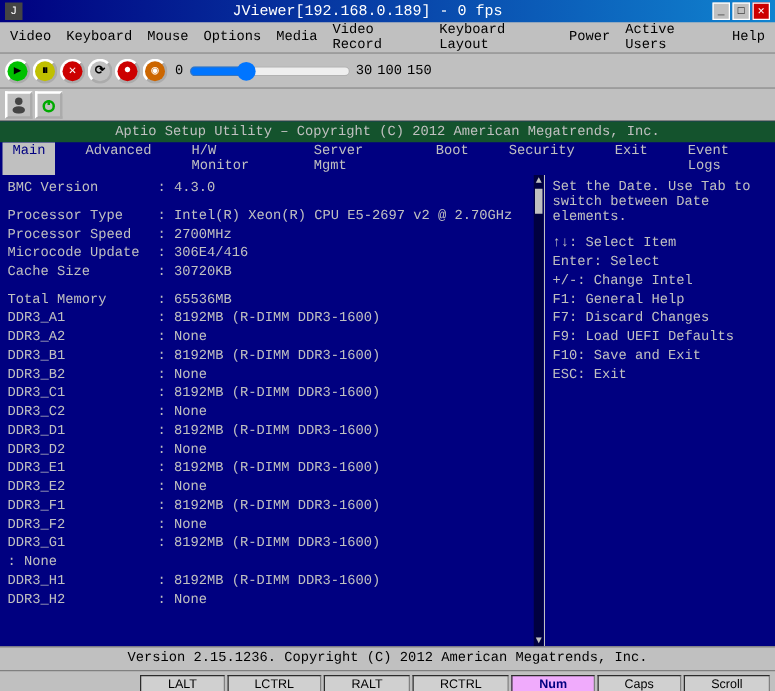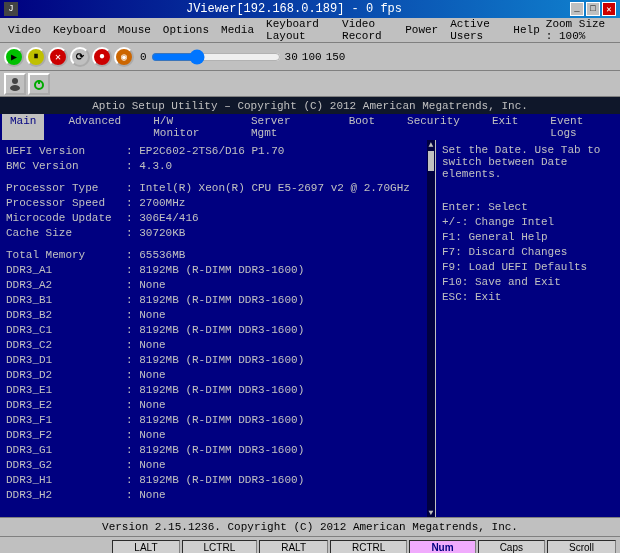--- a/index.html
+++ b/index.html
@@ -106,21 +106,21 @@
     #bios-outer {
       background: #000080;
       margin: 0;
       padding: 0;
       height: calc(553px - 18px - 28px - 20px - 26px - 22px);
       display: flex;
       flex-direction: column;
     }
 
     #bios-header {
-      background: #0f172a;
+      background: #14532d;
       color: #c0c0c0;
       text-align: center;
       font-size: 11px;
       padding: 3px 0 2px 0;
     }
 
     #bios-nav {
       background: #000080;
       display: flex;
       gap: 16px;
@@ -260,26 +260,25 @@
     <div class="tb-btn" style="background:#cc0000;color:white;">✕</div>
   </div>
 </div>
 
 <div id="menu-bar">
   <span class="menu-item">Video</span>
   <span class="menu-item">Keyboard</span>
   <span class="menu-item">Mouse</span>
   <span class="menu-item">Options</span>
   <span class="menu-item">Media</span>
+  <span class="menu-item">Video Record</span>
   <span class="menu-item">Keyboard Layout</span>
-  <span class="menu-item">Video Record</span>
   <span class="menu-item">Power</span>
   <span class="menu-item">Active Users</span>
   <span class="menu-item">Help</span>
-  <span id="zoom-size-label">Zoom Size : 100%</span>
 </div>
 
 <div id="toolbar">
 
   <div class="toolbar-circle-btn" style="background:#00c000;">▶</div>
   <div class="toolbar-circle-btn" style="background:#c0c000;">⏸</div>
   <div class="toolbar-circle-btn" style="background:#cc0000;color:white;">✕</div>
   <div class="toolbar-circle-btn" style="background:#c0c0c0;">⟳</div>
   <div class="toolbar-circle-btn" style="background:#cc0000;color:white;">●</div>
   <div class="toolbar-circle-btn" style="background:#cc6600;color:white;">◉</div>
@@ -322,24 +321,20 @@
     <span class="bios-nav-item">Boot</span>
     <span class="bios-nav-item">Security</span>
     <span class="bios-nav-item">Exit</span>
     <span class="bios-nav-item">Event Logs</span>
   </div>
 
   <div id="bios-body">
 
     <div id="bios-main">
       <div id="bios-content-rows">
-      <div class="bios-row">
-            <span class="bios-key">UEFI Version</span>
-            <span class="bios-val">: EP2C602-2TS6/D16 P1.70</span>
-          </div>
           <div class="bios-row">
             <span class="bios-key">BMC Version</span>
             <span class="bios-val">: 4.3.0</span>
           </div>
           <div class="bios-row bios-spacer" style="height: 6px;"></div>
           <div class="bios-row">
             <span class="bios-key">Processor Type</span>
             <span class="bios-val">: Intel(R) Xeon(R) CPU E5-2697 v2 @ 2.70GHz</span>
           </div>
           <div class="bios-row">
@@ -405,21 +400,20 @@
           </div>
           <div class="bios-row">
             <span class="bios-key">DDR3_F2</span>
             <span class="bios-val">: None</span>
           </div>
           <div class="bios-row">
             <span class="bios-key">DDR3_G1</span>
             <span class="bios-val">: 8192MB (R-DIMM DDR3-1600)</span>
           </div>
           <div class="bios-row">
-            <span class="bios-key">DDR3_G2</span>
             <span class="bios-val">: None</span>
           </div>
           <div class="bios-row">
             <span class="bios-key">DDR3_H1</span>
             <span class="bios-val">: 8192MB (R-DIMM DDR3-1600)</span>
           </div>
           <div class="bios-row">
             <span class="bios-key">DDR3_H2</span>
             <span class="bios-val">: None</span>
           </div>
@@ -429,21 +423,22 @@
         <span class="bios-scroll-arrow">▲</span>
         <div class="bios-scroll-thumb"></div>
         <span class="bios-scroll-arrow" style="margin-top:auto;">▼</span>
       </div>
     </div>
 
     <div id="bios-sidebar">
       <div id="sidebar-top-text" style="margin-bottom: 8px; white-space: pre-wrap;">Set the Date. Use Tab to
 switch between Date elements.</div>
       <div id="sidebar-bottom-text">
-          <div style="line-height: 15px; margin-top: 20px;">Enter: Select</div>
+          <div style="line-height: 15px;">↑↓: Select Item</div>
+          <div style="line-height: 15px;">Enter: Select</div>
           <div style="line-height: 15px;">+/-: Change Intel</div>
           <div style="line-height: 15px;">F1: General Help</div>
           <div style="line-height: 15px;">F7: Discard Changes</div>
           <div style="line-height: 15px;">F9: Load UEFI Defaults</div>
           <div style="line-height: 15px;">F10: Save and Exit</div>
           <div style="line-height: 15px;">ESC: Exit</div>
         </div>
     </div>
   </div>
 

